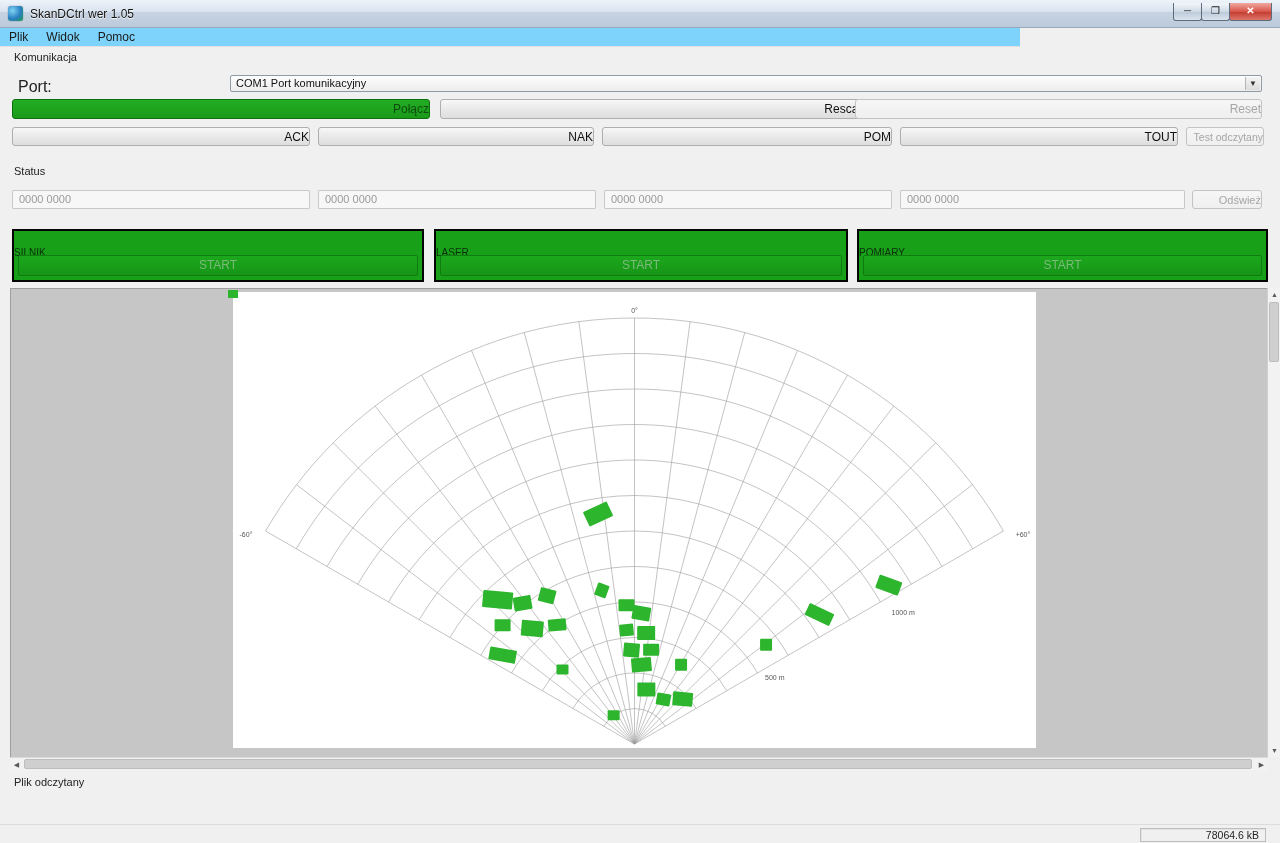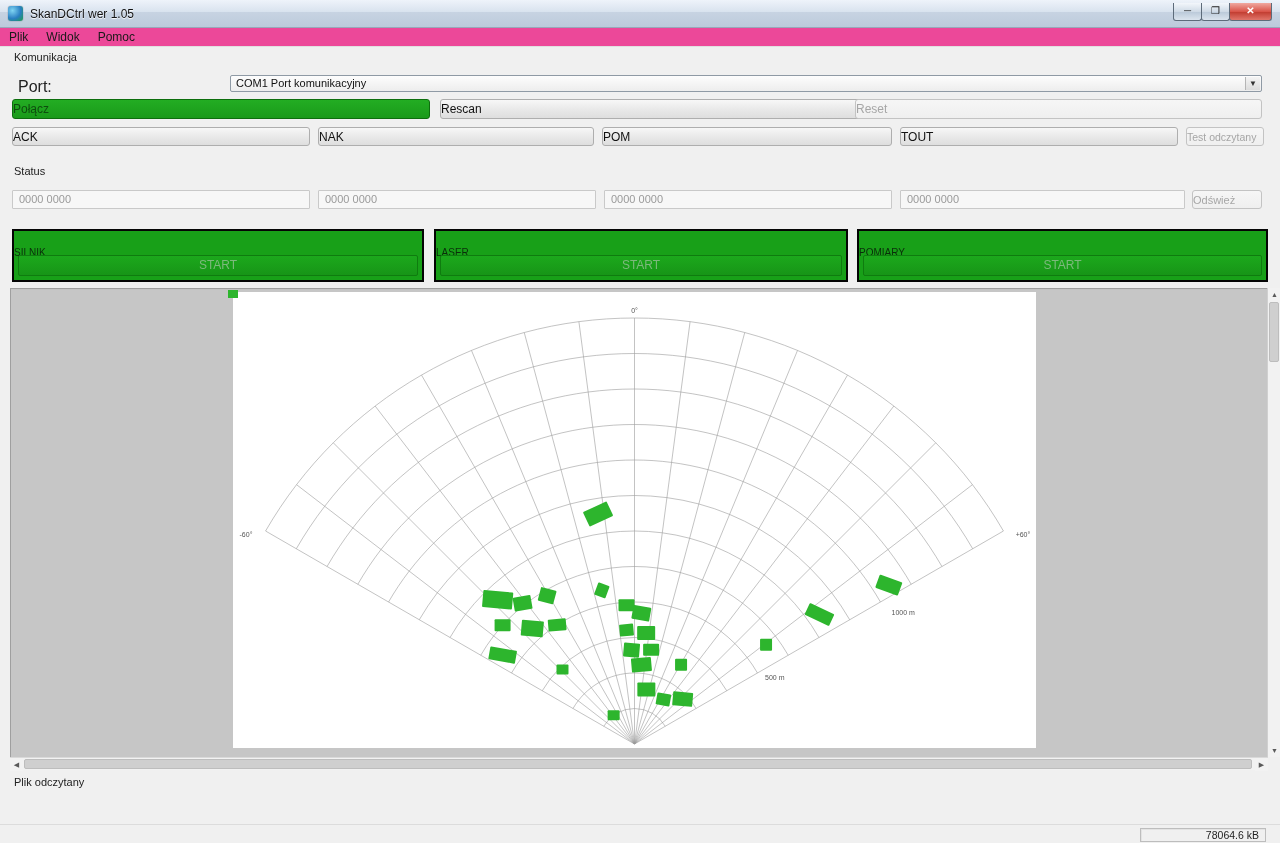--- a/index.html
+++ b/index.html
@@ -27,32 +27,32 @@
     border-radius:0 0 3px 3px; margin-left:-1px;
     background:linear-gradient(#f3f7fb, #cfdae6 50%, #b9c8d8 51%, #dbe4ee);
     color:#222; font-size:10px; line-height:16px; text-align:center;
   }
   .winbtn.close {
     width:43px;
     background:linear-gradient(#f0a9a0, #d9554a 50%, #c03a2e 51%, #e0756a);
     color:#fff; font-weight:bold;
   }
   .menubar {
-    position:absolute; left:0; top:28px; width:1280px; height:19px;
-    background:#ec4899; border-bottom:1px solid #e0e0e0; display:flex; align-items:flex-end;
+    position:absolute; left:0; top:28px; width:1020px; height:19px;
+    background:#7dd3fc; border-bottom:1px solid #e0e0e0; display:flex; align-items:flex-end;
   }
   .menu-item { padding:2px 9px; font-size:12px; }
   
   .grouplabel { position:absolute; font-size:11px; color:#222; }
   
   .btn {
     position:absolute; height:20px;
     background:linear-gradient(#f7f7f7, #e8e8e8 55%, #dedede);
     border:1px solid #aeaeae; border-radius:3px;
-    font-size:12px; color:#111; text-align:left; line-height:18px;
+    font-size:12px; color:#111; text-align:right; line-height:18px;
   }
   .btn.disabled { color:#a6a6a6; background:linear-gradient(#f6f6f6,#efefef); border-color:#c3c3c3; }
   .btn.green {
     background:linear-gradient(#23ad23,#1a9a1a);
     border:1px solid #0d6e0d; color:#0e4d0e;
   }
   .combo {
     position:absolute; height:17px; background:linear-gradient(#fdfdfd,#ededed);
     border:1px solid #8f9aa5; border-radius:2px; font-size:11px; line-height:15px;
     padding-left:5px; color:#111;

